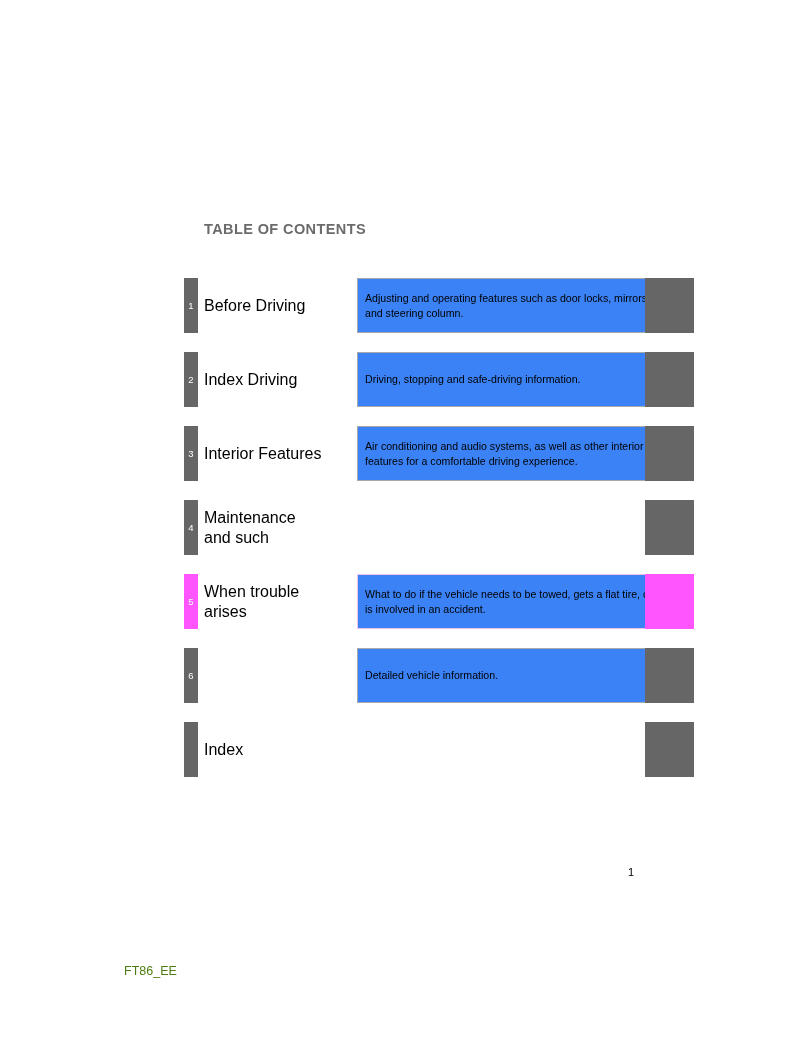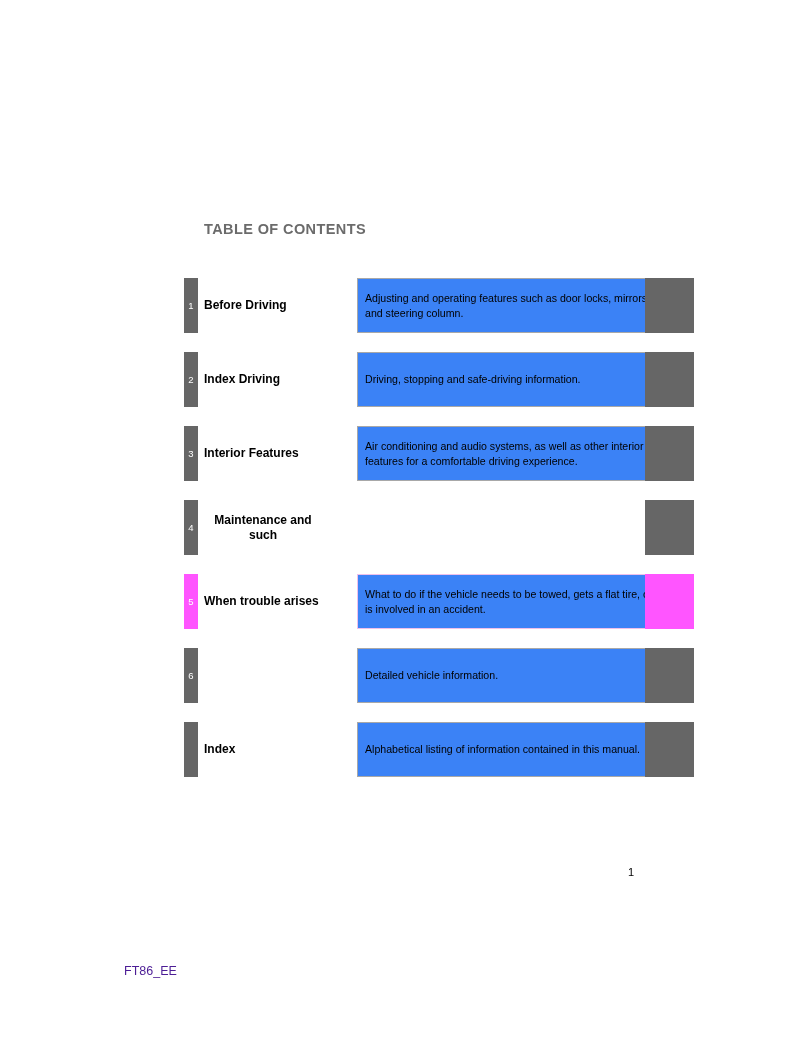--- a/index.html
+++ b/index.html
@@ -70,25 +70,24 @@
     display: block;
   }
   .chapter-title {
     position: absolute;
     left: 204px;
     top: 0;
     width: 118px;
     height: 55px;
     display: flex;
     align-items: center;
-    font-size: 12px;
-    font-weight: bold;
+    font-size: 16px;
+    font-weight: normal;
     color: #000000;
     line-height: 1.22;
-    text-align: center;
   }
   .desc-box {
     position: absolute;
     left: 331px;
     top: 0;
     width: 313px;
     height: 55px;
     border: 1px solid #a8a8a8;
     box-sizing: border-box;
     background: #3b82f6;
@@ -122,21 +121,21 @@
     left: 628px;
     top: 866px;
     font-size: 11px;
     color: #000;
   }
   .doc-code {
     position: absolute;
     left: 124px;
     top: 964px;
     font-size: 12.5px;
-    color: #4c1d95;
+    color: #4d7c0f;
   }
 </style>
 </head>
 <body>
 
 <div class="page">
 
   <div class="toc-title">TABLE OF CONTENTS</div>
 
   <div class="toc-list" id="toc-list">
@@ -194,23 +193,20 @@
         <div class="desc-box">
           <div class="desc-text">Detailed vehicle information.</div>
         </div>
         <div class="end-block"></div>
       </div>
       <div class="toc-row">
         <div class="num-tab">
           <span></span>
         </div>
         <div class="chapter-title">Index</div>
-        <div class="desc-box">
-          <div class="desc-text">Alphabetical listing of information contained in this manual.</div>
-        </div>
         <div class="end-block"></div>
       </div>
     </div>
 
   <div class="page-number">1</div>
 
   <div class="doc-code">FT86_EE</div>
 
 </div>
 

